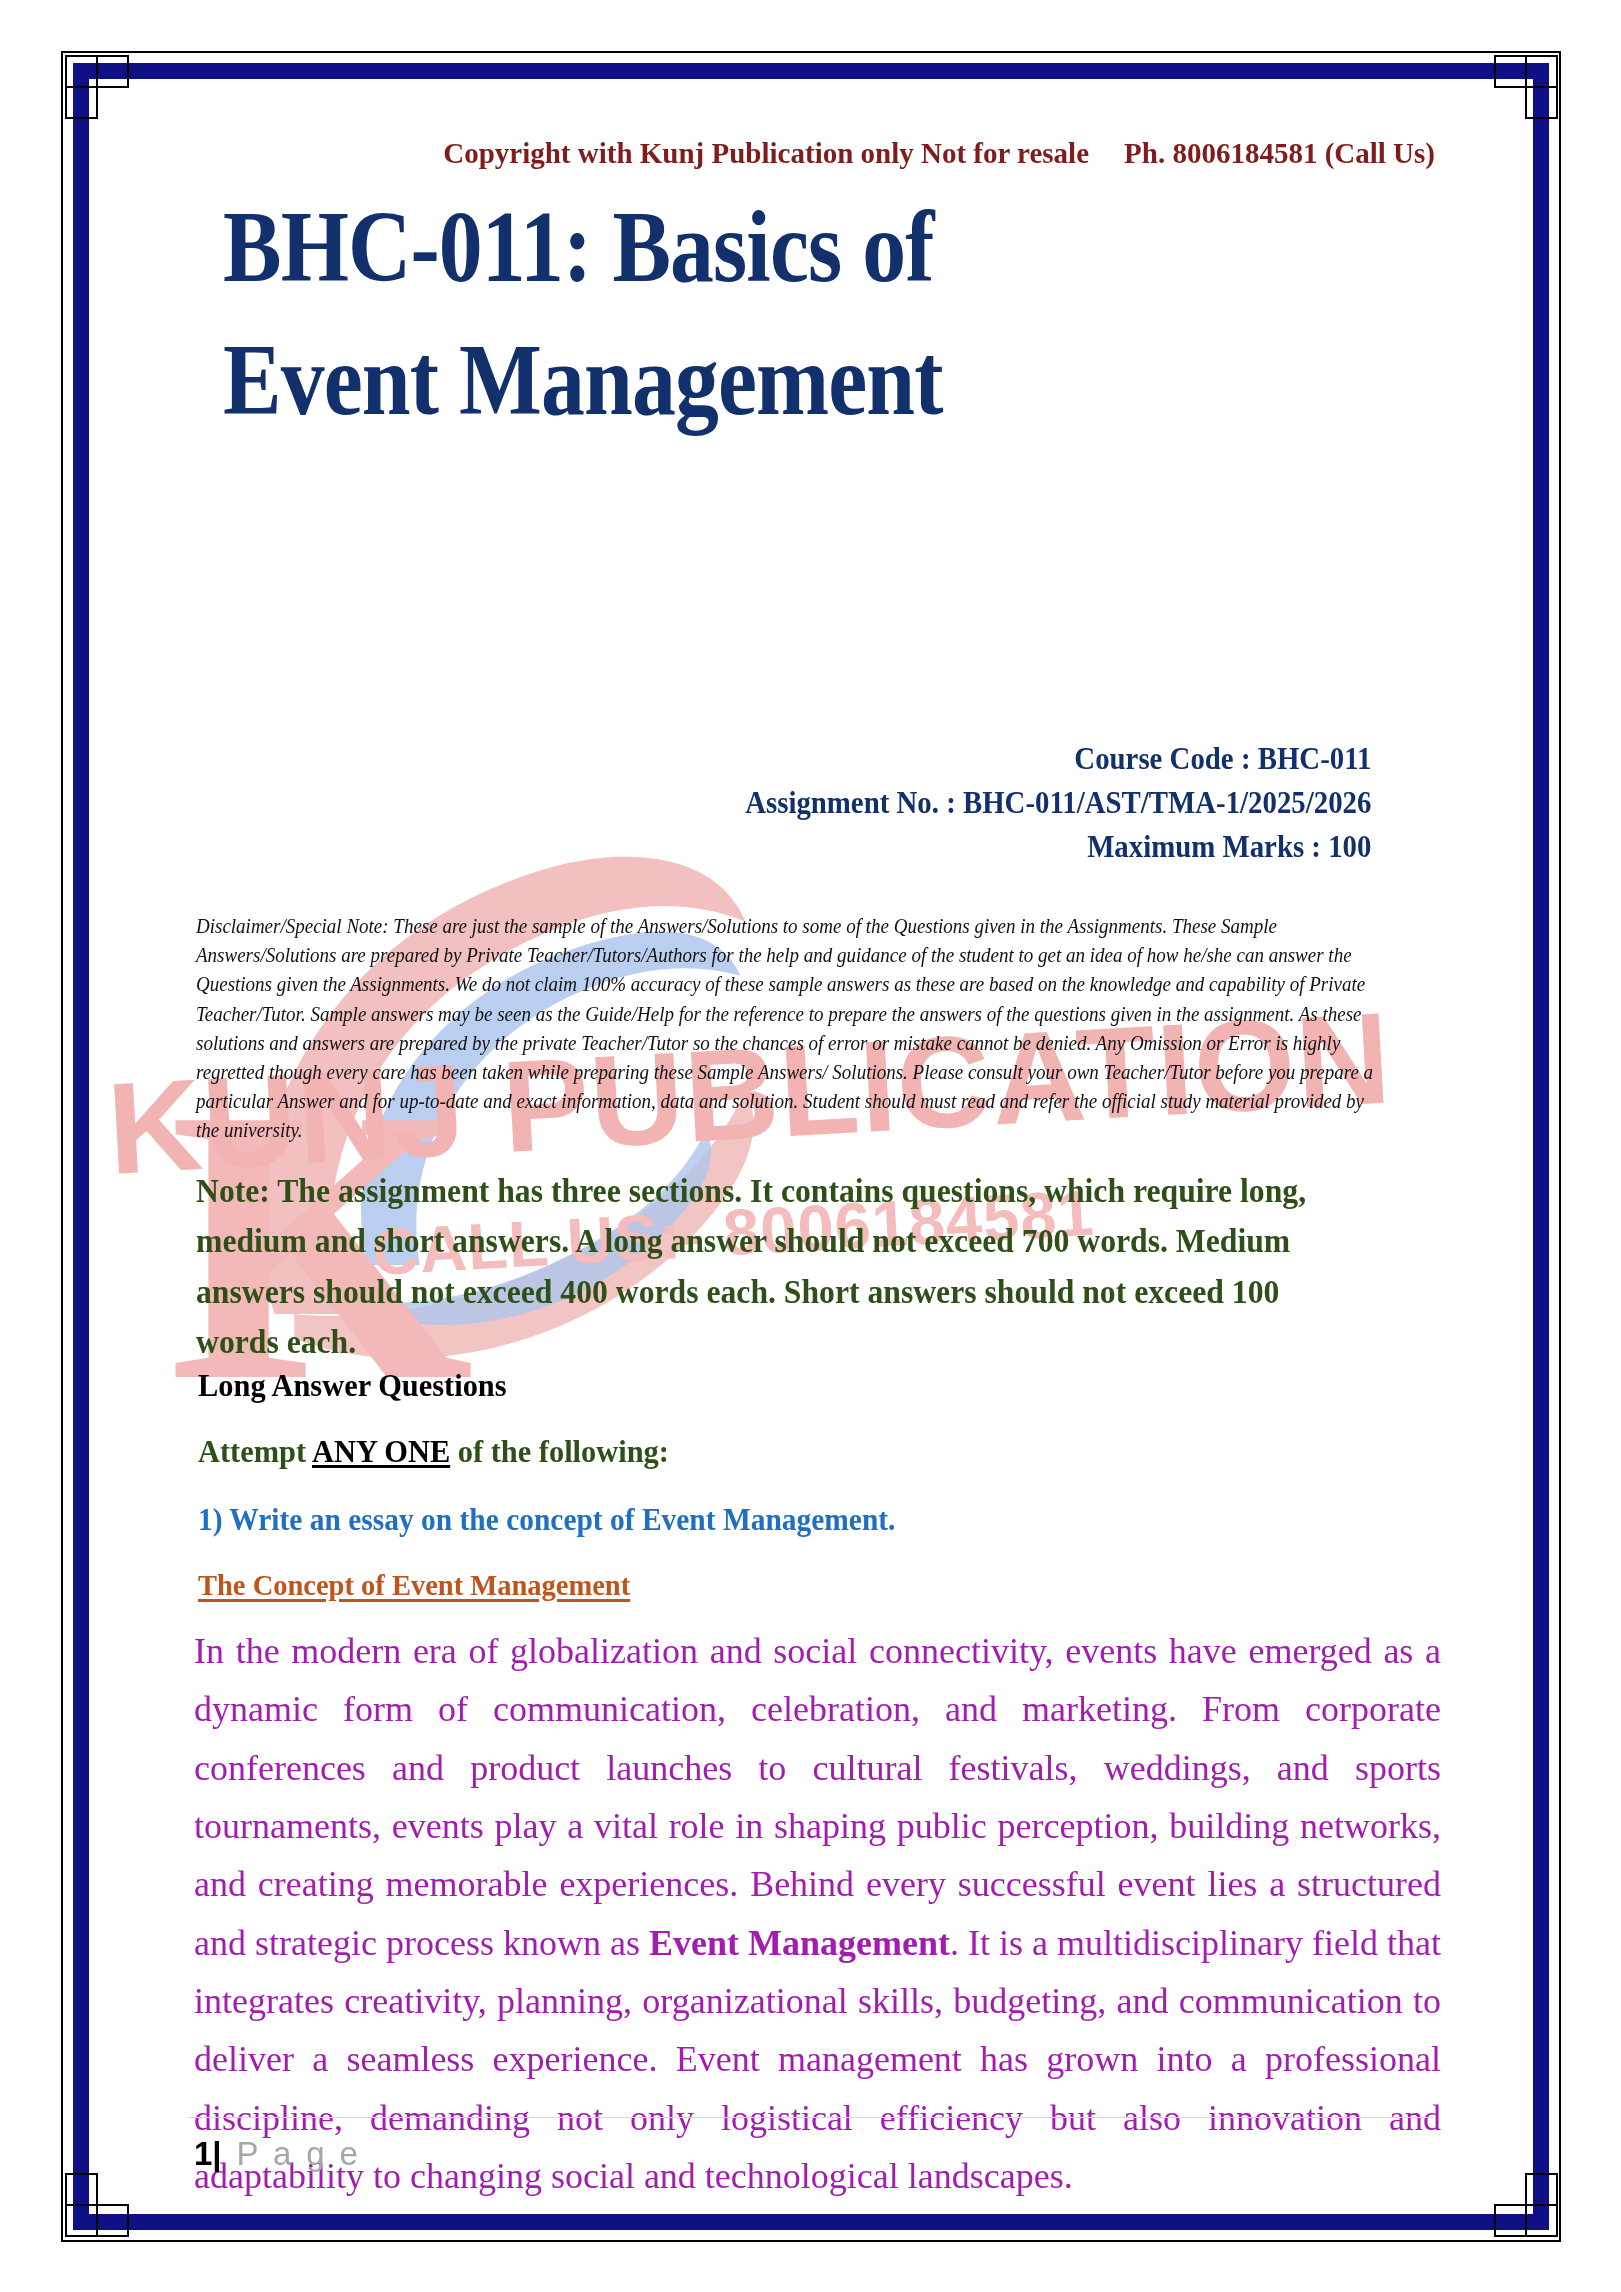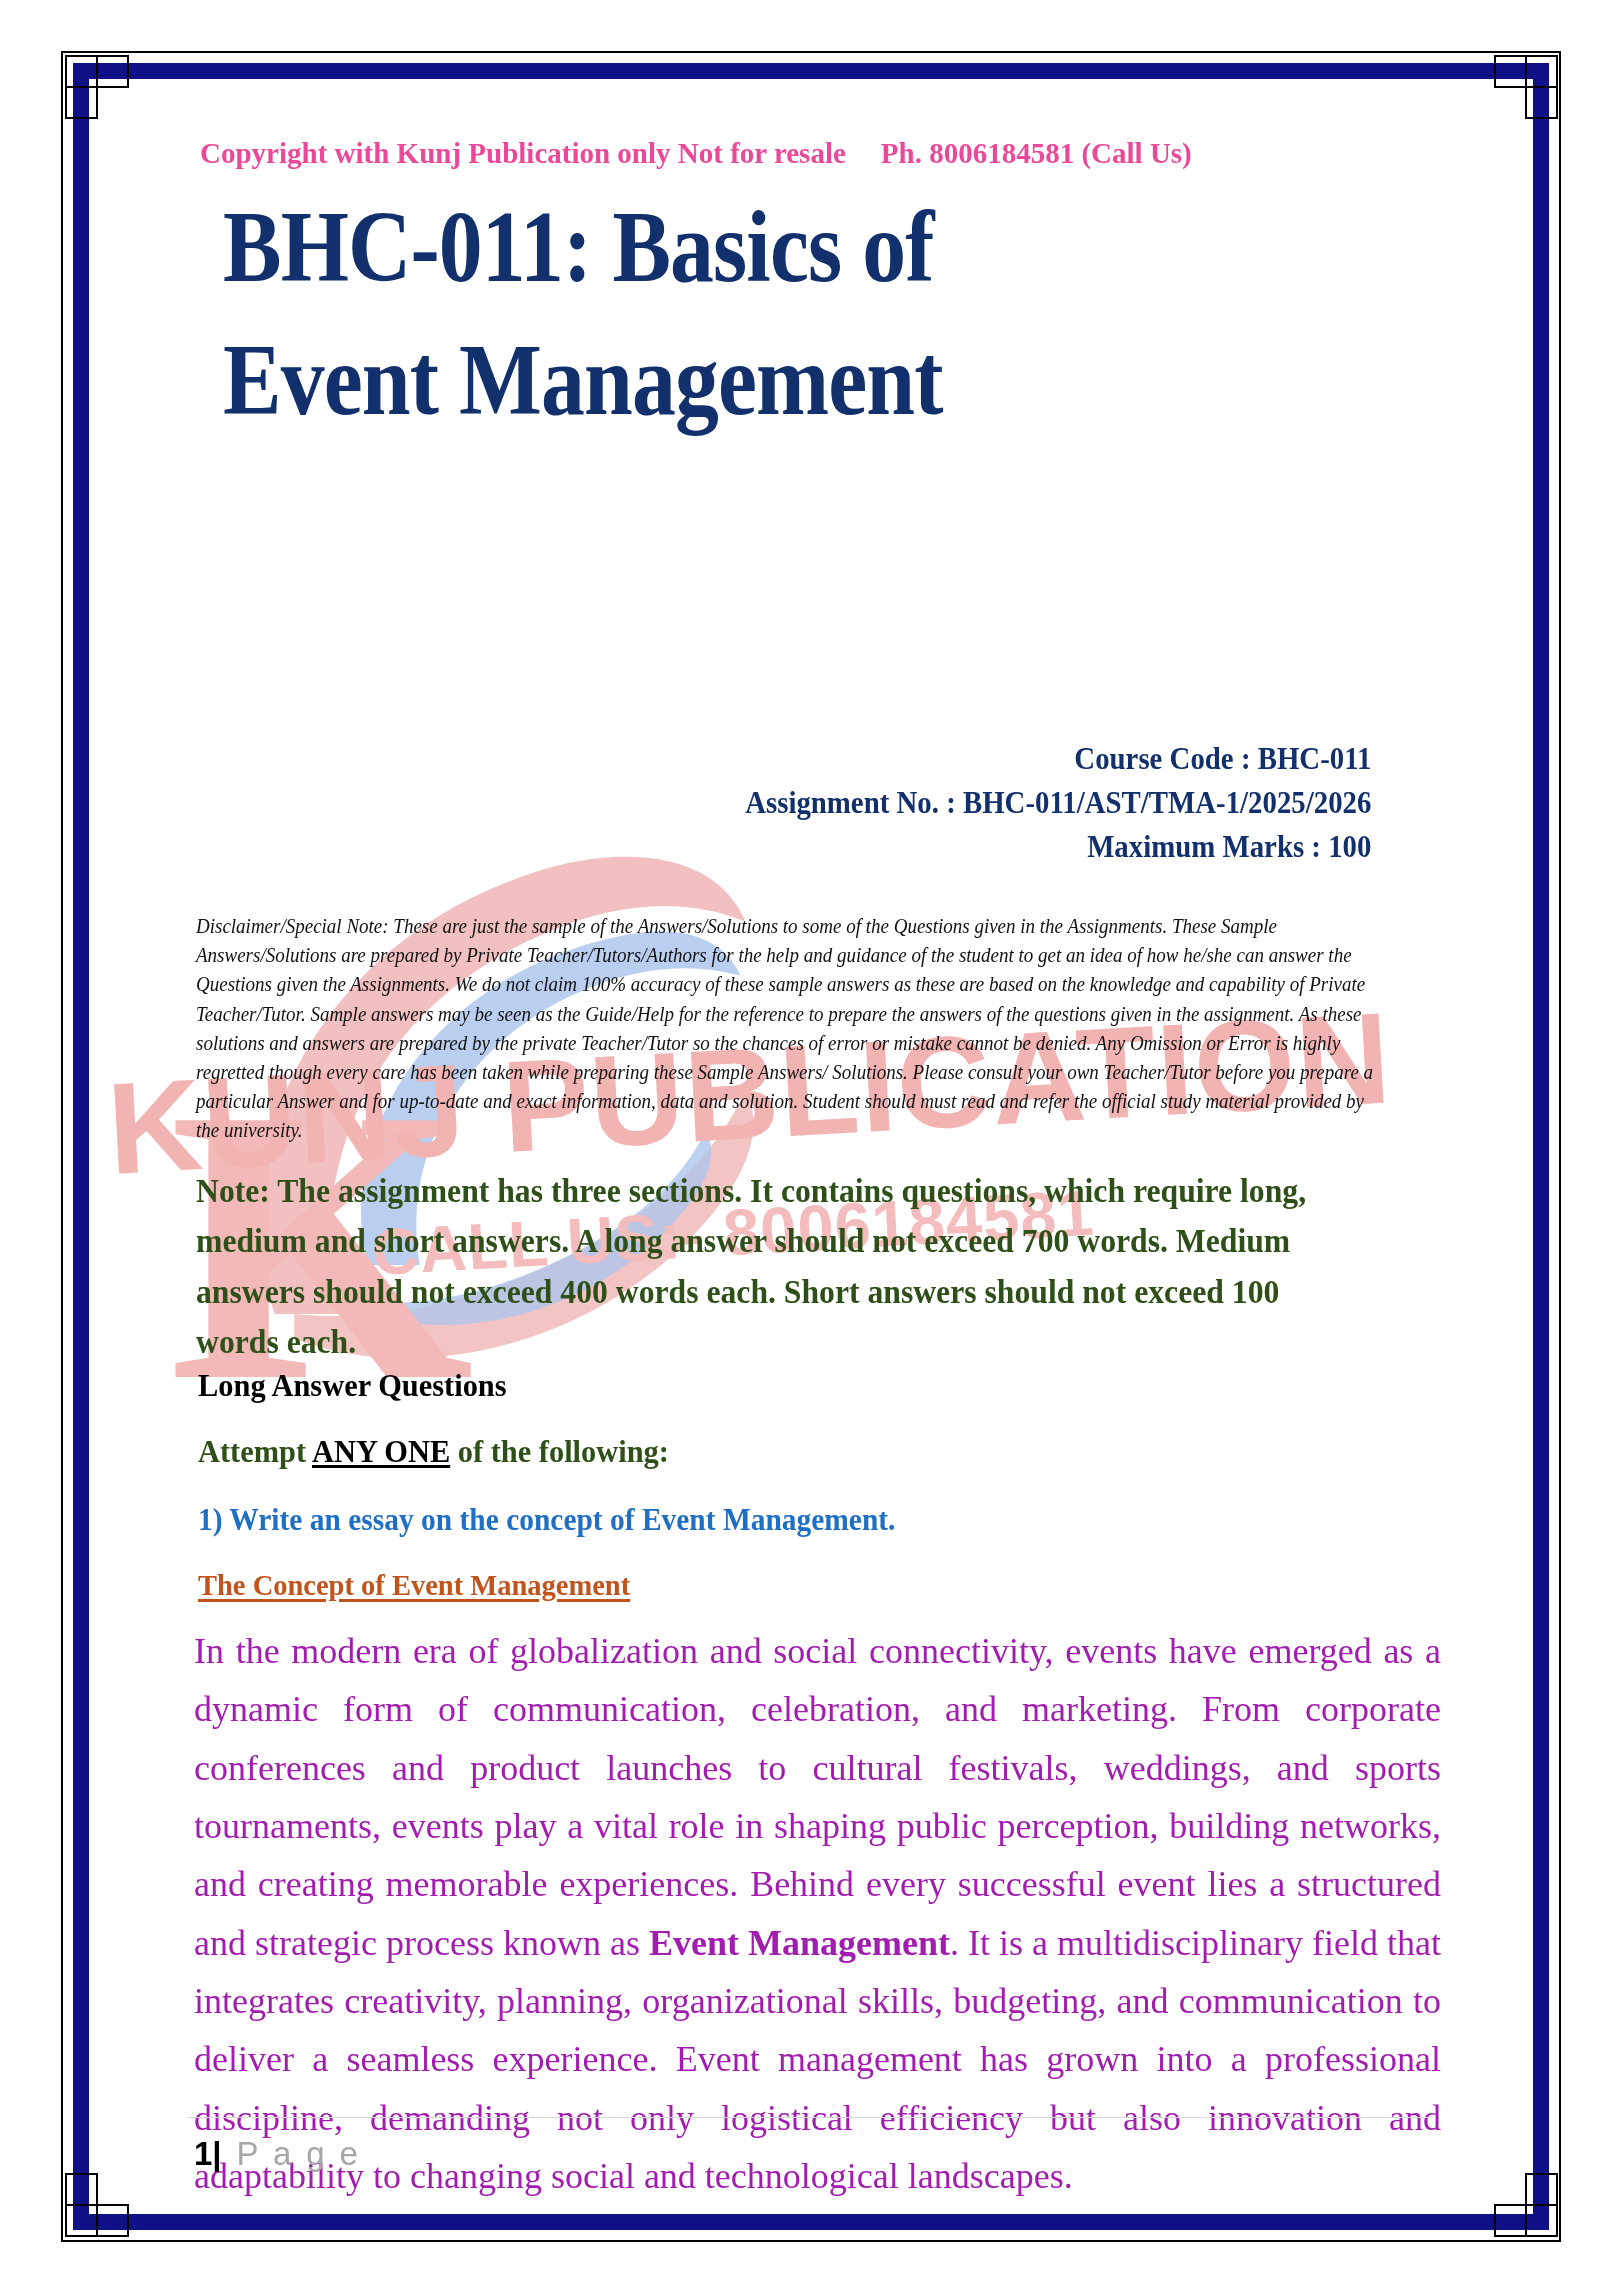--- a/index.html
+++ b/index.html
@@ -120,28 +120,29 @@
   .content {
     position: absolute;
     left: 0; top: 0;
     width: 1621px;
     height: 2293px;
     z-index: 2;
   }
 
   .copyright-line {
     position: absolute;
-    left: 200px;
+    left: 210px;
     top: 137px;
     width: 1225px;
     font-family: "Liberation Serif", serif;
     font-weight: bold;
     font-size: 29px;
-    color: #ec4899;
+    color: #7f1d1d;
     white-space: nowrap;
+    text-align: right;
   }
   .copyright-line .gap { display: inline-block; width: 35px; }
 
   .doc-title {
     position: absolute;
     left: 223px;
     top: 181px;
     width: 1215px;
     font-family: "Liberation Serif", serif;
     font-weight: bold;

